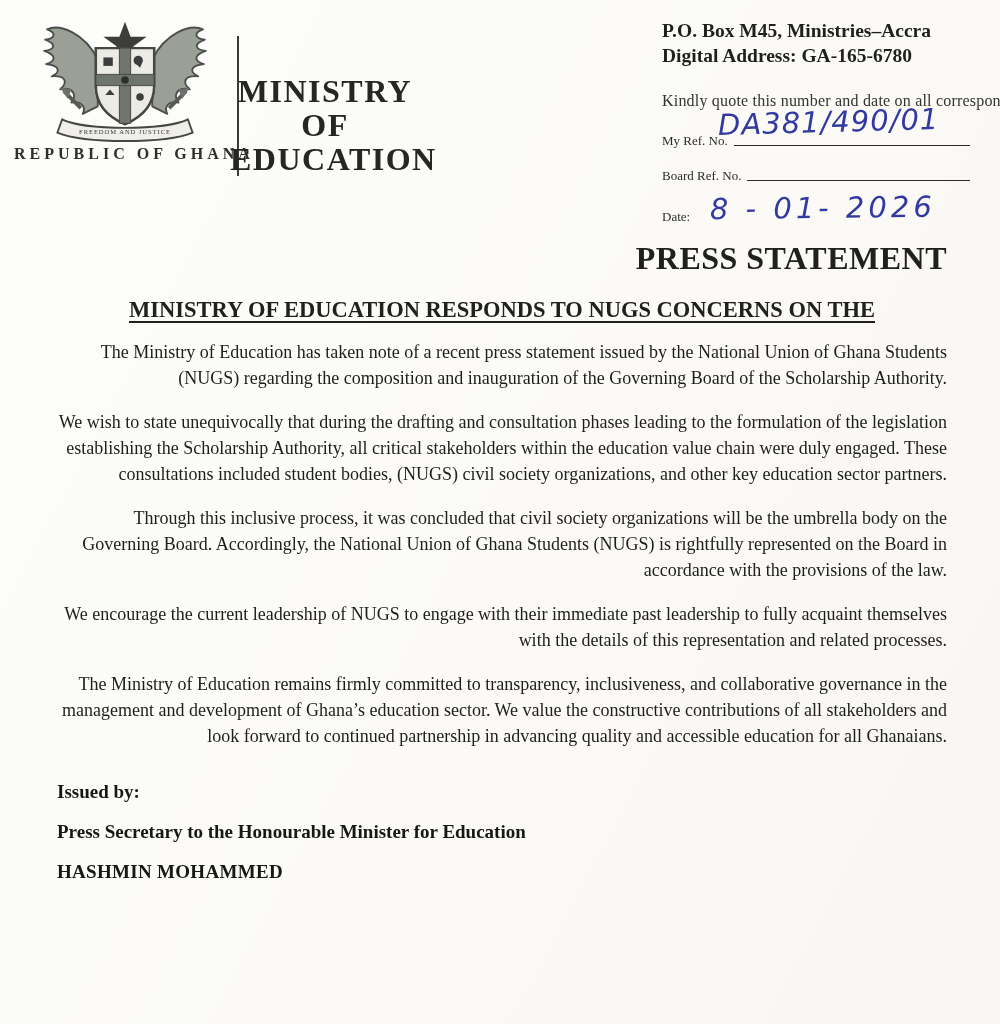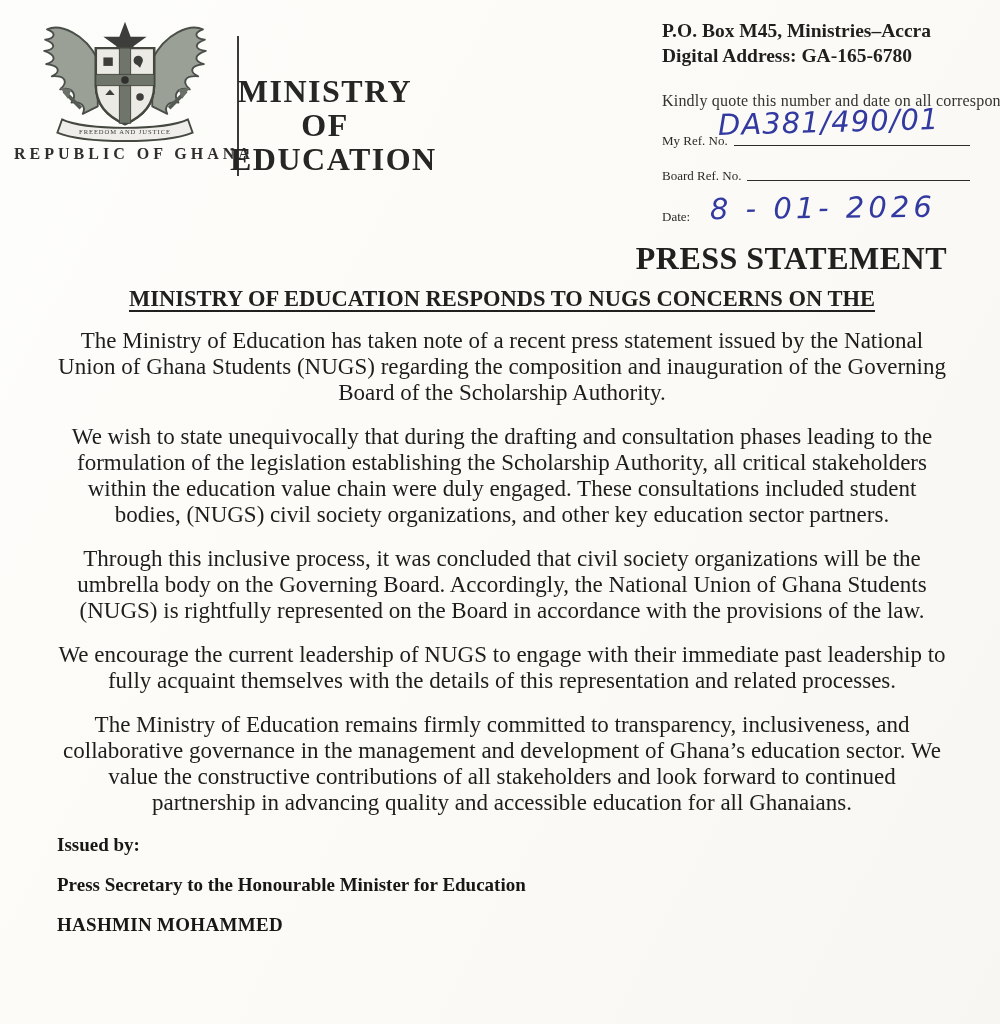--- a/index.html
+++ b/index.html
@@ -61,32 +61,32 @@
     letter-spacing:4px;transform:rotate(-0.6deg);
   }
 
   
   .doc{position:absolute;left:57px;top:244px;width:890px;}
   .doc-title{
     text-align:right;font-size:32px;font-weight:700;line-height:28px;
     letter-spacing:0.5px;color:#20201e;
   }
   .doc-heading{
-    margin-top:10px;text-align:center;font-size:22.5px;font-weight:700;
+    margin-top:21px;text-align:center;font-size:22.5px;font-weight:700;
     line-height:34px;color:#20201e;
   }
   .doc-heading .uline{
     text-decoration:underline;text-decoration-thickness:2px;text-underline-offset:4px;
   }
   .doc p{
-    margin-top:18px;font-size:23px;line-height:26px;color:#1d1d1b;
-    text-align:center;
+    margin-top:18px;font-size:18px;line-height:26px;color:#1d1d1b;
+    text-align:right;
   }
   .doc p:first-of-type{margin-top:12px;}
-  .issued{margin-top:16px;font-family:Liberation Serif, serif;}
+  .issued{margin-top:30px;font-family:Liberation Serif, serif;}
   .issued > div{font-weight:700;font-size:19px;line-height:26px;color:#171715;}
   .issued-role{margin-top:14px;}
   .issued-name{margin-top:14px;letter-spacing:0.3px;}
 </style>
 </head>
 <body>
 
 <div class="page">
 
   <header class="letterhead">

